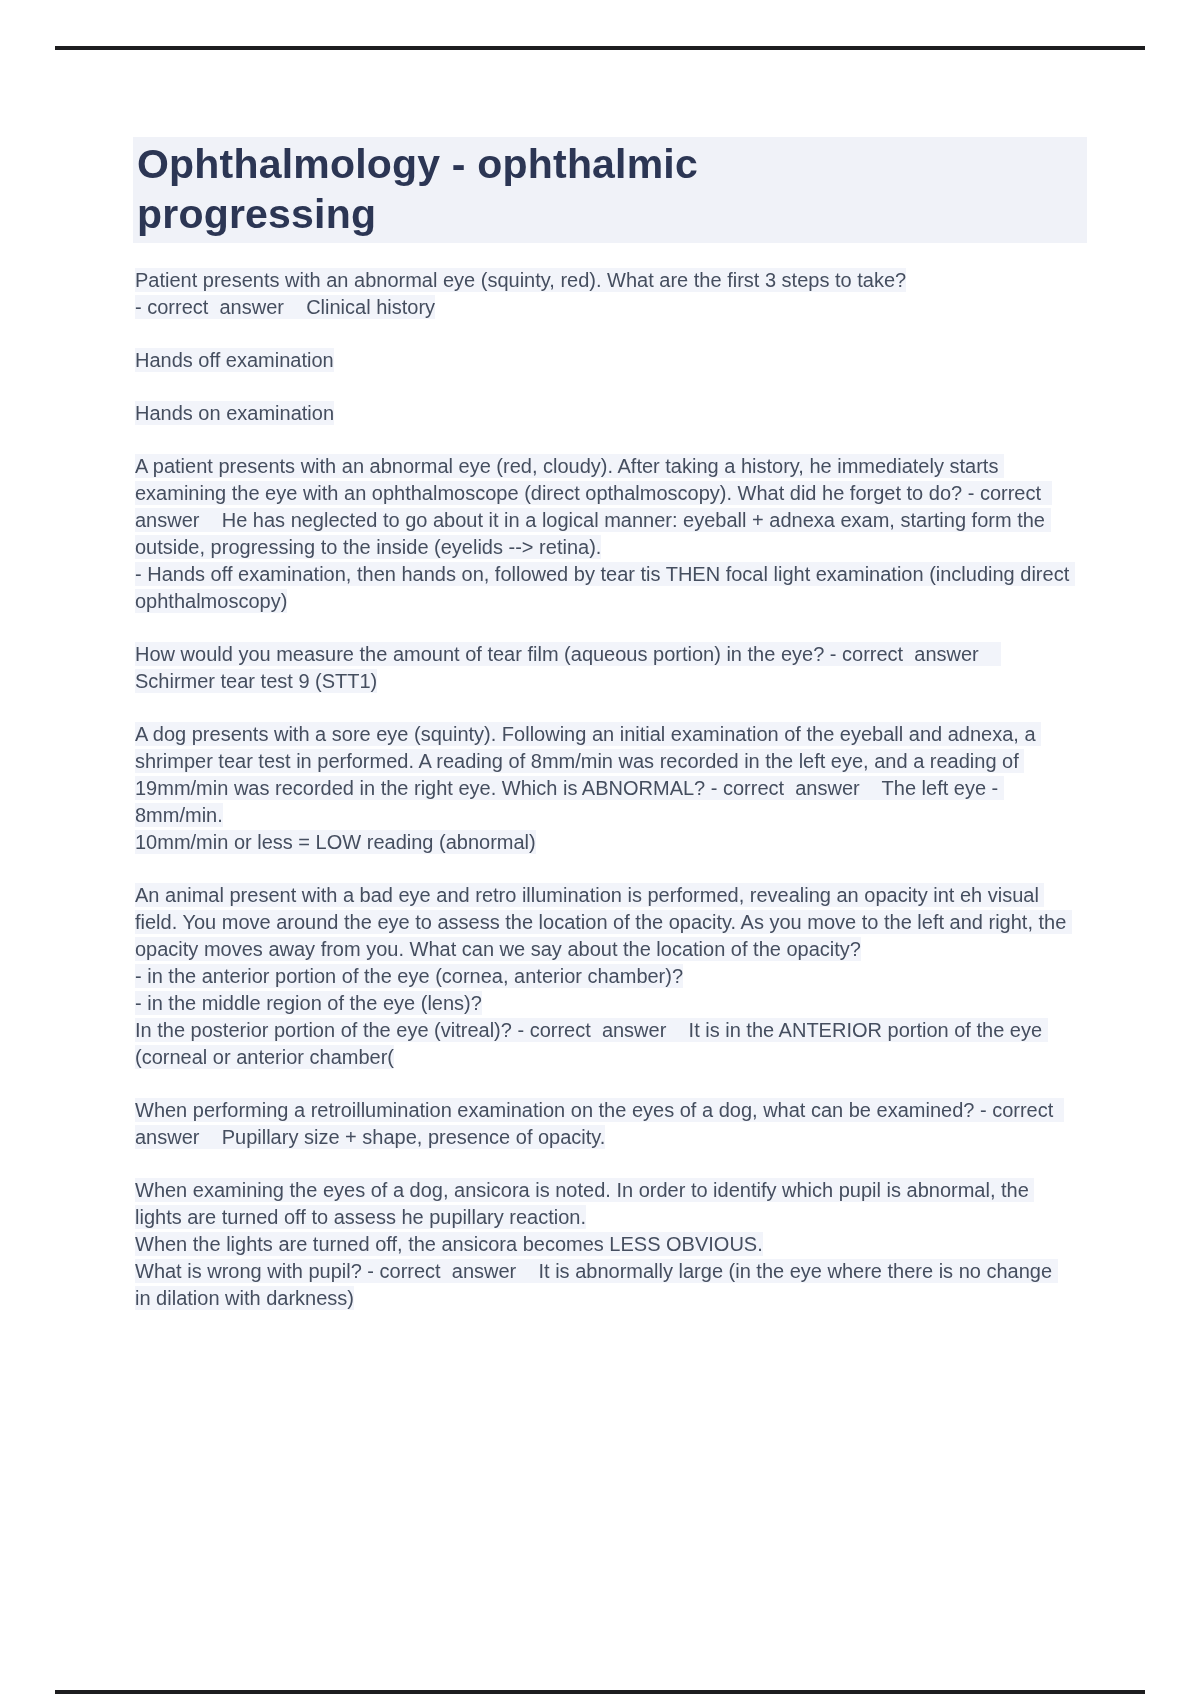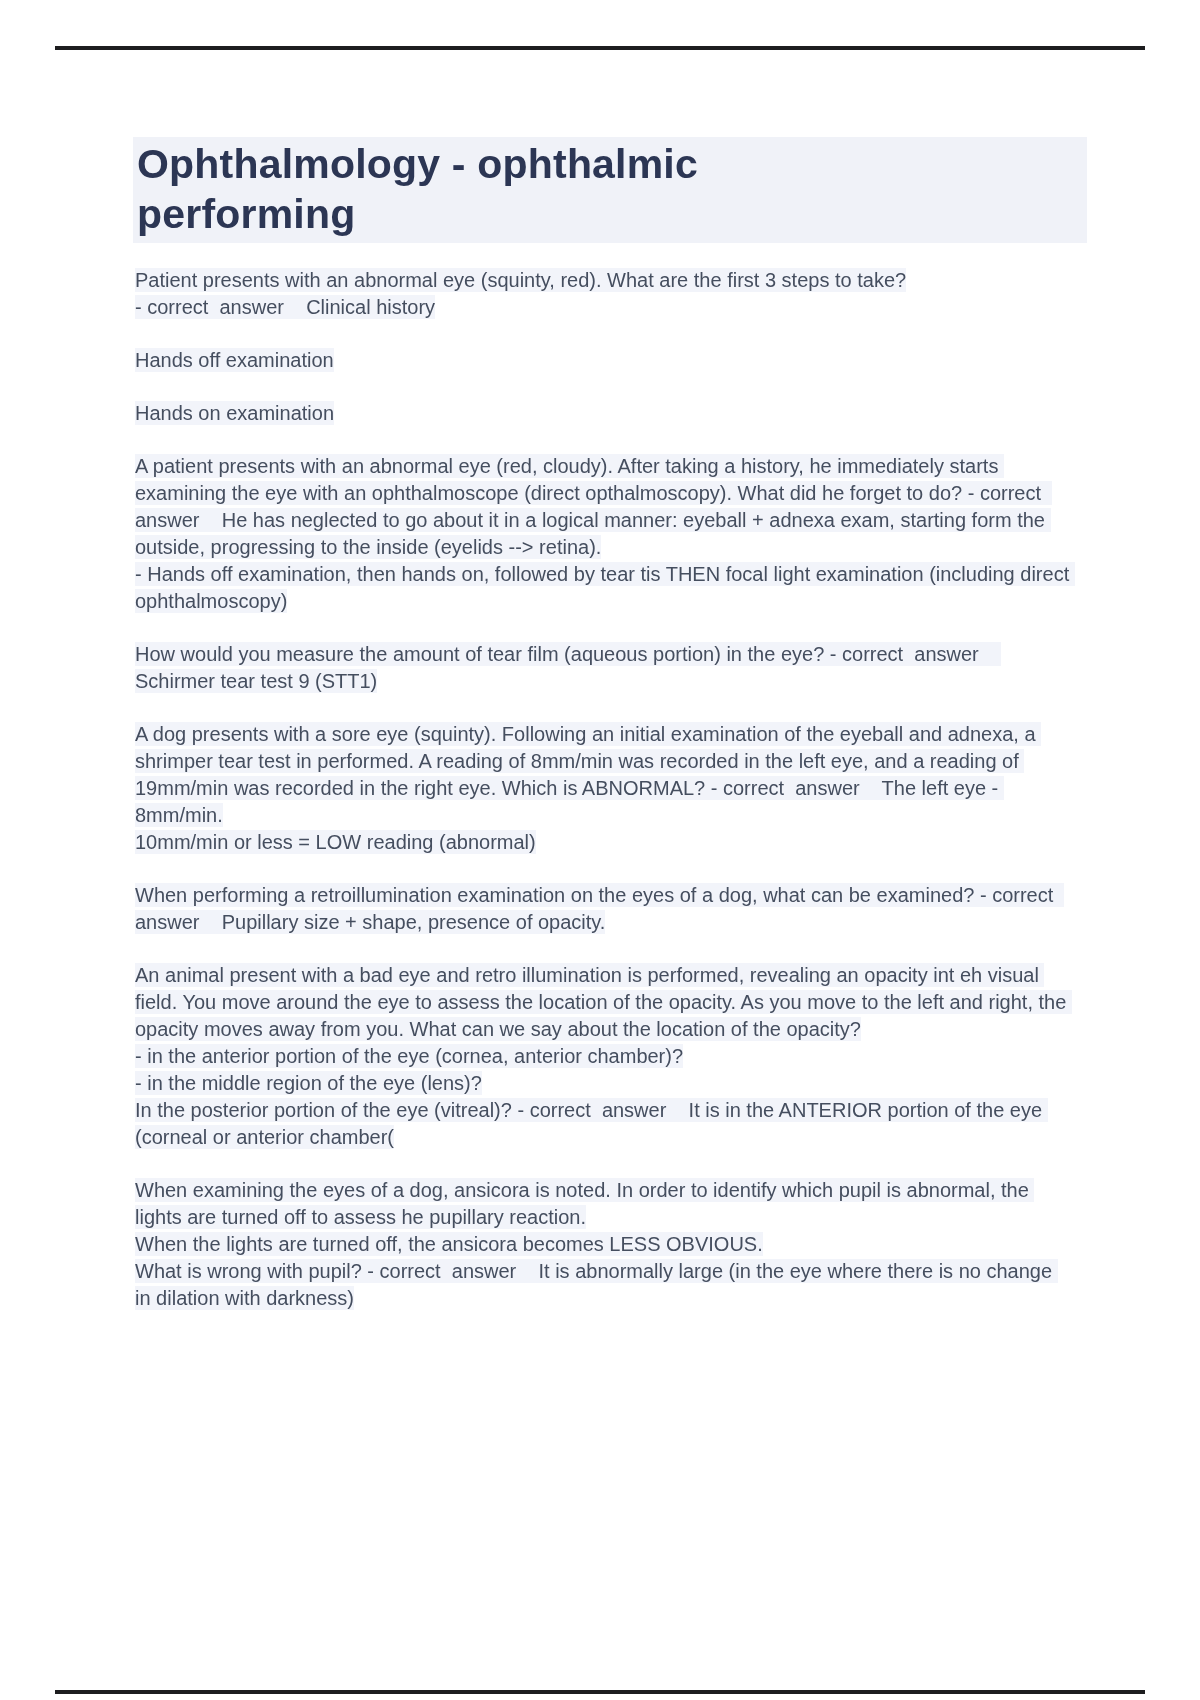--- a/index.html
+++ b/index.html
@@ -64,36 +64,36 @@
   }
 </style>
 </head>
 <body>
 
 <div class="page">
   <div class="rule rule-top"></div>
 
   <main class="content">
     <div class="title-box">
-      <h1 class="title">Ophthalmology - ophthalmic performing</h1>
+      <h1 class="title">Ophthalmology - ophthalmic progressing</h1>
     </div>
 
     <p class="para"><span class="hl">Patient presents with an abnormal eye (squinty, red). What are the first 3 steps to take?
 - correct  answer    Clinical history</span></p>
     <p class="para"><span class="hl">Hands off examination</span></p>
     <p class="para"><span class="hl">Hands on examination</span></p>
     <p class="para"><span class="hl">A patient presents with an abnormal eye (red, cloudy). After taking a history, he immediately starts examining the eye with an ophthalmoscope (direct opthalmoscopy). What did he forget to do? - correct  answer    He has neglected to go about it in a logical manner: eyeball + adnexa exam, starting form the outside, progressing to the inside (eyelids --&gt; retina).
 - Hands off examination, then hands on, followed by tear tis THEN focal light examination (including direct ophthalmoscopy)</span></p>
     <p class="para"><span class="hl">How would you measure the amount of tear film (aqueous portion) in the eye? - correct  answer    Schirmer tear test 9 (STT1)</span></p>
     <p class="para"><span class="hl">A dog presents with a sore eye (squinty). Following an initial examination of the eyeball and adnexa, a shrimper tear test in performed. A reading of 8mm/min was recorded in the left eye, and a reading of 19mm/min was recorded in the right eye. Which is ABNORMAL? - correct  answer    The left eye - 8mm/min.
 10mm/min or less = LOW reading (abnormal)</span></p>
-    <p class="para"><span class="hl">When performing a retroillumination examination on the eyes of a dog, what can be examined? - correct  answer    Pupillary size + shape, presence of opacity.</span></p>
     <p class="para"><span class="hl">An animal present with a bad eye and retro illumination is performed, revealing an opacity int eh visual field. You move around the eye to assess the location of the opacity. As you move to the left and right, the opacity moves away from you. What can we say about the location of the opacity?
 - in the anterior portion of the eye (cornea, anterior chamber)?
 - in the middle region of the eye (lens)?
 In the posterior portion of the eye (vitreal)? - correct  answer    It is in the ANTERIOR portion of the eye (corneal or anterior chamber(</span></p>
+    <p class="para"><span class="hl">When performing a retroillumination examination on the eyes of a dog, what can be examined? - correct  answer    Pupillary size + shape, presence of opacity.</span></p>
     <p class="para"><span class="hl">When examining the eyes of a dog, ansicora is noted. In order to identify which pupil is abnormal, the lights are turned off to assess he pupillary reaction.
 When the lights are turned off, the ansicora becomes LESS OBVIOUS.
 What is wrong with pupil? - correct  answer    It is abnormally large (in the eye where there is no change in dilation with darkness)</span></p>
   </main>
 
   <div class="rule rule-bottom"></div>
 </div>
 
 </body></html>

